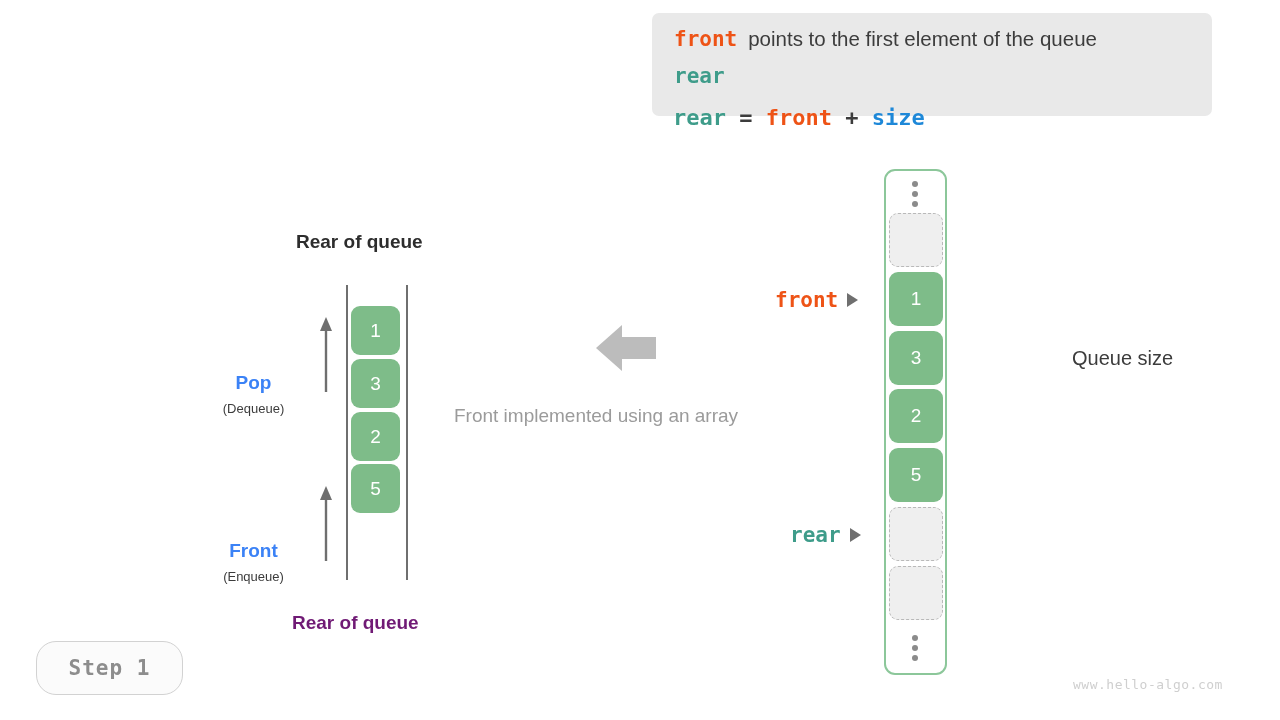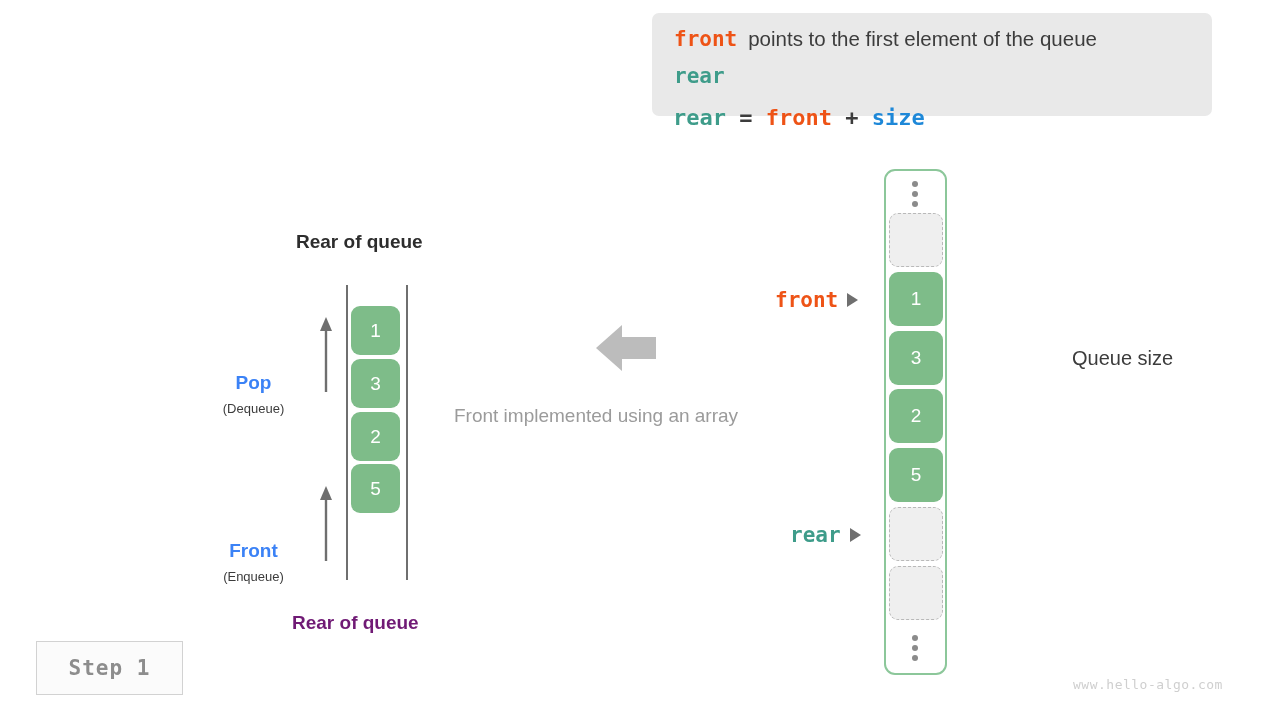--- a/index.html
+++ b/index.html
@@ -235,21 +235,21 @@
   .size-expr .val { color: #3c3c3c; }
 
   
   .step-badge {
     position: absolute;
     left: 36px;
     top: 641px;
     width: 145px;
     height: 52px;
     border: 1.4px solid #d2d2d2;
-    border-radius: 0;
+    border-radius: 20px;
     background: #fbfbfb;
     display: flex;
     align-items: center;
     justify-content: center;
     font-family: "DejaVu Sans Mono", monospace;
     font-weight: bold;
     font-size: 21px;
     color: #8d8d8d;
     letter-spacing: 1px;
   }

